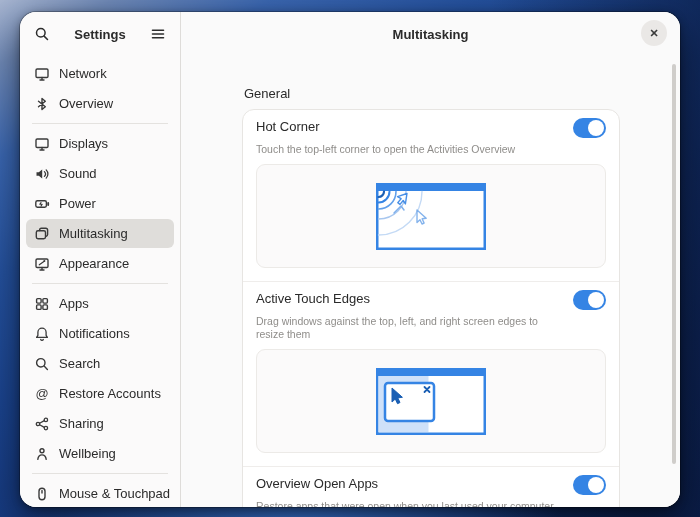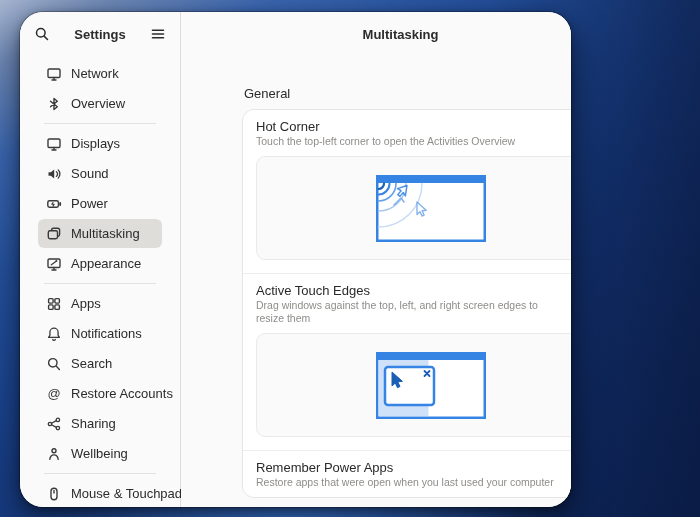--- a/index.html
+++ b/index.html
@@ -7,40 +7,40 @@
   body {
     font-family:"Liberation Sans","DejaVu Sans",sans-serif;
     background-color:#163c7e;
     background-image:
       radial-gradient(ellipse 420px 150px at 42% 103%, rgba(64,130,230,.95), rgba(64,130,230,0) 65%),
       linear-gradient(to right, rgba(10,25,60,0) 70%, rgba(8,20,52,.55) 100%),
       linear-gradient(150deg,#a7b5d0 0%,#6e88b6 7%,#3a66b0 17%,#24509c 30%,#1a428c 45%,#143577 62%,#102c66 80%,#0d2559 100%);
     position:relative;
   }
   .window {
-    position:absolute; left:20px; top:12px; width:551px; height:495px;
-    border-radius:23px; overflow:hidden; display:flex;
+    position:absolute; left:20px; top:12px; width:660px; height:495px;
+    border-radius:16px; overflow:hidden; display:flex;
     background:#fafafa;
     box-shadow:0 14px 36px rgba(0,0,0,.5), 0 2px 8px rgba(0,0,0,.35), 0 0 0 1px rgba(0,0,0,.25);
   }
   
   .sidebar {
     width:161px; flex:0 0 161px; background:#fbfafa;
     border-right:1px solid #dedcd9; display:flex; flex-direction:column;
   }
   .sidebar-header {
     height:44px; display:flex; align-items:center; justify-content:space-between;
     padding:0 8px; flex:0 0 44px;
   }
   .icon-btn {
     width:28px; height:28px; border:none; background:transparent; border-radius:6px;
     display:flex; align-items:center; justify-content:center; cursor:pointer;
   }
   .sidebar-title { font-size:13px; font-weight:bold; color:#2b2b2b; }
-  .nav { padding:2px 18px; }
+  .nav { padding:2px 6px; }
   .nav-item {
     display:flex; align-items:center; gap:9px; height:29px; padding:0 8px;
     border-radius:6px; margin:1px 0; cursor:pointer;
   }
   .nav-item.selected { background:#dfddda; }
   .nav-label { font-size:13px; color:#2b2b2b; white-space:nowrap; }
   .nav-divider { height:1px; background:#e4e2df; margin:5px 6px; }
   .icon { width:16px; height:16px; flex:0 0 16px; display:block; }
   .icon svg { display:block; }
   
@@ -50,24 +50,24 @@
   .close-btn {
     position:absolute; right:13px; top:8px; width:26px; height:26px; border:none;
     border-radius:50%; background:#eae8e6; color:#3a3a3a; font-size:11px; font-weight:bold;
     display:flex; align-items:center; justify-content:center; cursor:pointer; line-height:1;
   }
   .content { margin-left:61px; width:378px; padding-top:14px; }
   .section-heading { font-size:13px; font-weight:normal; color:#2a2a2a; margin:0 0 8px 2px; }
   .card {
     background:#ffffff; border:1px solid #e7e5e2; border-radius:12px; overflow:hidden;
   }
-  .row { display:flex; align-items:flex-end; padding:8px 13px; }
+  .row { display:flex; align-items:flex-start; padding:8px 13px; }
   .row-text { flex:1; min-width:0; }
   .row-title { font-size:13px; color:#2a2a2a; line-height:17px; }
-  .row-subtitle { font-size:10.5px; color:#8f8d8a; line-height:13px; }
+  .row-subtitle { font-size:10.5px; color:#8f8d8a; line-height:13px;margin-top:8px; }
   .row-divider { height:1px; background:#efedeb; }
   .toggle {
     width:33px; height:20px; border-radius:10px; background:#3584e4; position:relative;
     flex:0 0 33px; margin-left:12px; cursor:pointer; border:none;
   }
   .toggle::after {
     content:""; position:absolute; top:2px; right:2px; width:16px; height:16px;
     border-radius:50%; background:#ffffff;
   }
   .illus-box {
@@ -299,21 +299,21 @@
             <rect x="0" y="0" width="110" height="8" fill="#3584e4"></rect>
             <rect x="9" y="15" width="49" height="38" rx="3" fill="#ffffff" stroke="#3584e4" stroke-width="2.5"></rect>
             <path d="M48.5 19 l5 5 M53.5 19 l-5 5" stroke="#1a5fb4" stroke-width="1.8" stroke-linecap="round"></path>
             <path d="M16 20 l0 14 3.3 -3 2.2 4.7 2.5 -1.2 -2.2 -4.6 4.6 -0.6 z" fill="#1a5fb4" stroke="#1a5fb4" stroke-width="1" stroke-linejoin="round"></path>
           </svg>
         </div>
         <div class="row-divider"></div>
 
         <div class="row">
           <div class="row-text">
-            <div class="row-title">Remember Power Apps</div>
+            <div class="row-title">Overview Open Apps</div>
             <div class="row-subtitle">Restore apps that were open when you last used your computer</div>
           </div>
           <button class="toggle"></button>
         </div>
       </div>
 
     </div>
 
     <div class="scrollbar"></div>
   </section>

